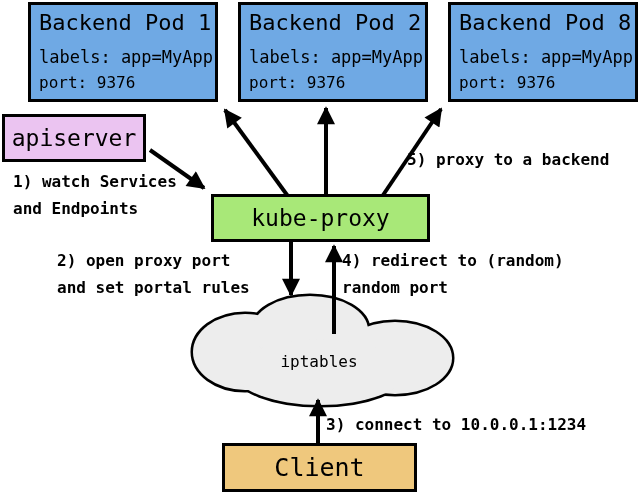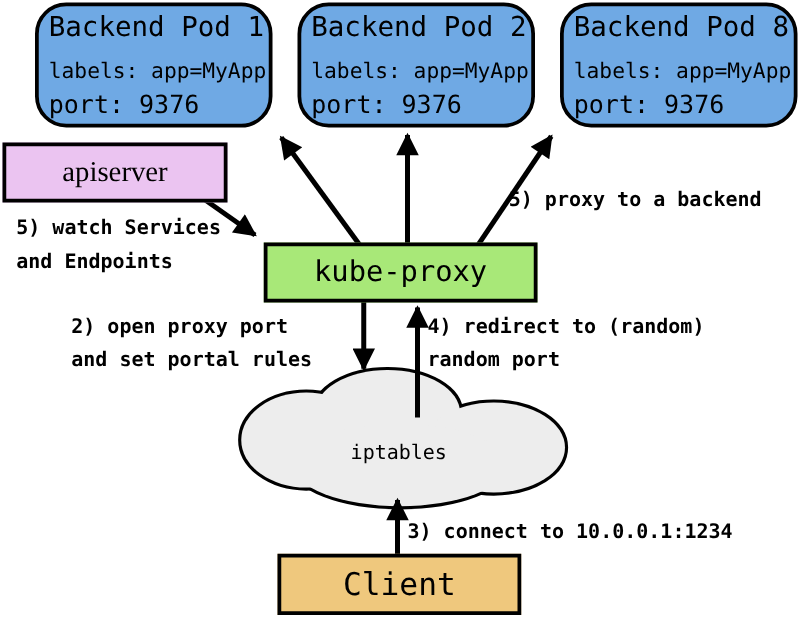--- a/index.html
+++ b/index.html
@@ -22,50 +22,48 @@
     top: 0;
   }
   .node {
     position: absolute;
     box-sizing: border-box;
     border: 3px solid var(--outline, #000);
   }
   .pod {
     background: var(--pod-fill, #6FA9E4);
     padding: 4px 8px 0 8px;
-    border-radius: 25px;
   }
   .pod-title {
     font-size: 22px;
     line-height: 27px;
     white-space: nowrap;
   }
   .pod-line1 {
     margin-top: 10px;
     font-size: 17px;
     line-height: 22px;
     white-space: nowrap;
   }
   .pod-line2 {
     margin-top: 4px;
-    font-size: 20px;
+    font-size: 16px;
     line-height: 22px;
     white-space: nowrap;
   }
   .centered-label {
     display: flex;
     align-items: center;
     justify-content: center;
     white-space: nowrap;
   }
   #apiserver-box {
-    left: 2px; top: 114px; width: 180px; height: 48px;
+    left: 2px; top: 114px; width: 144px; height: 48px;
     background: var(--apiserver-fill, #EBC4F1);
     font-size: 23px;
-    font-family: Liberation Serif, serif;
   }
   #kube-proxy-box {
     left: 211px; top: 194px; width: 219px; height: 48px;
     background: var(--kube-proxy-fill, #A8E878);
     font-size: 23px;
   }
   #client-box {
     left: 222px; top: 443px; width: 195px; height: 49px;
     background: var(--client-fill, #EFC87D);
     font-size: 25px;
@@ -168,21 +166,21 @@
     <span>kube-proxy</span>
   </div>
 
   <div id="client-box" class="node centered-label">
     <span>Client</span>
   </div>
 
   <div id="iptables-label">iptables</div>
 
   <div id="step-1" class="step-label">
-    <div>5) watch Services</div>
+    <div>1) watch Services</div>
     <div>and Endpoints</div>
   </div>
   <div id="step-2" class="step-label">
     <div>2) open proxy port</div>
     <div>and set portal rules</div>
   </div>
   <div id="step-3" class="step-label">
     <div>3) connect to 10.0.0.1:1234</div>
   </div>
   <div id="step-4" class="step-label">

